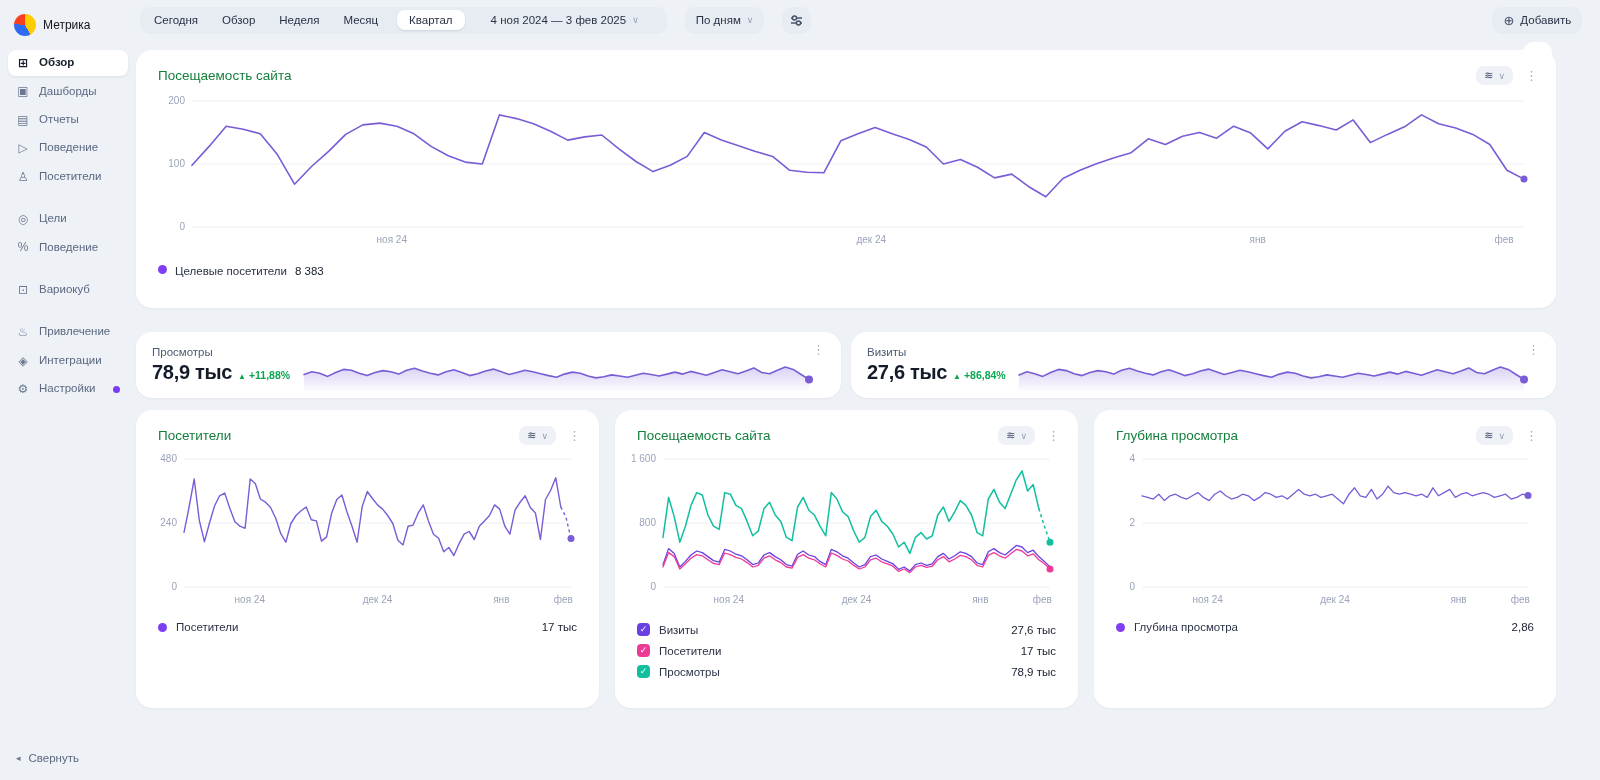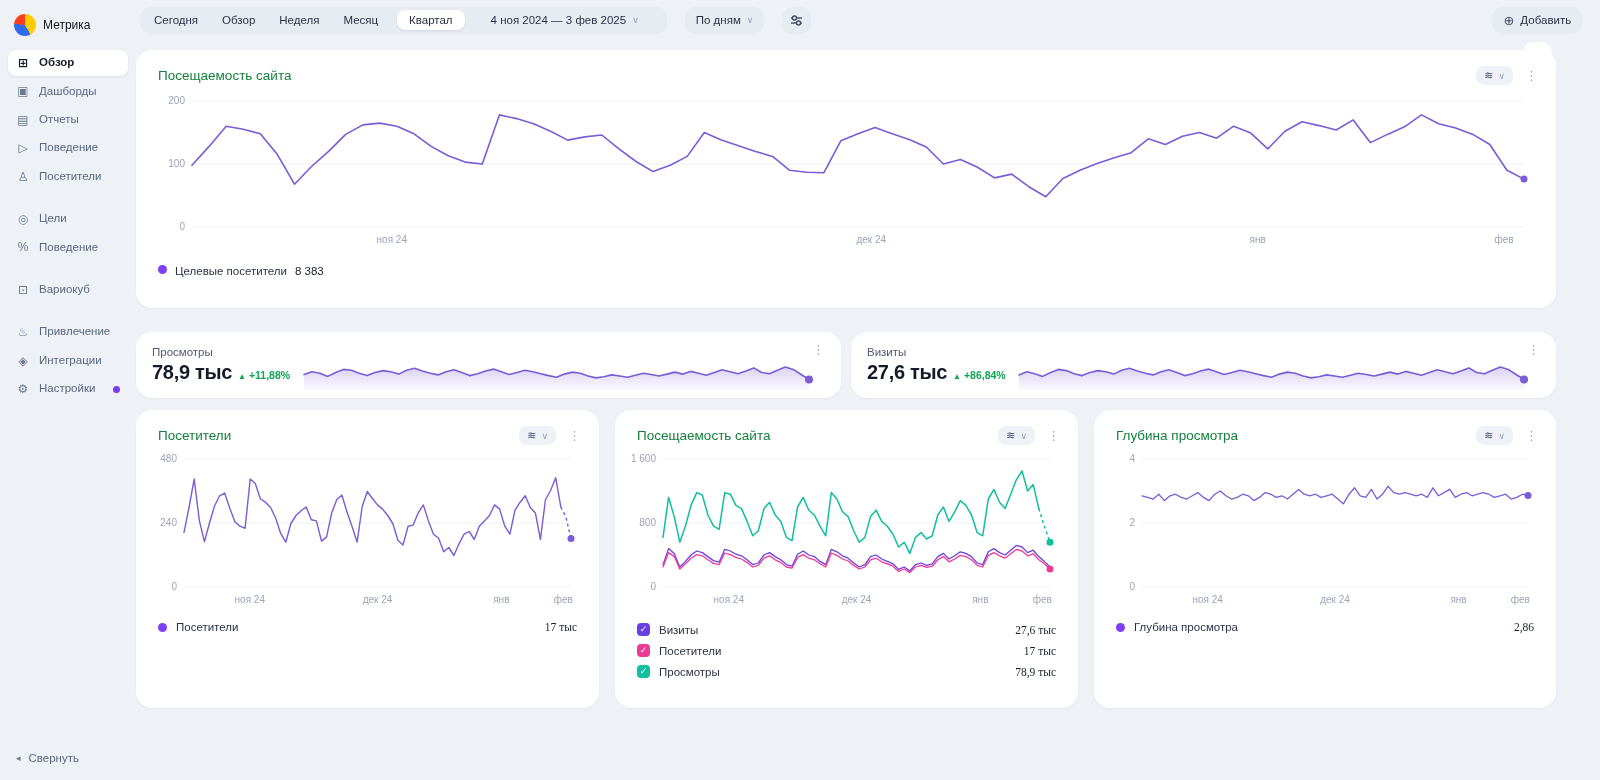--- a/index.html
+++ b/index.html
@@ -63,21 +63,21 @@
   .spark-value { font-size:20px; font-weight:bold; color:#141b29; letter-spacing:-0.3px; }
   .spark-delta { font-size:10.5px; color:#0ba64f; font-weight:bold; }
   .spark-delta .tri { font-size:8px; }
   .spark-chart { flex:1; height:38px; align-self:flex-end; margin:0 6px 6px 10px; }
   .spark-kebab { position:absolute; top:10px; right:12px; }
 
   .bottom-row { display:flex; gap:16px; margin-top:12px; }
   .bottom-card { flex:1; height:298px; }
   .bottom-chart { height:160px; margin:6px 14px 0 10px; }
   .b-legend { padding:10px 22px 0 22px; display:flex; align-items:center; font-size:11.5px; color:#2a3245; }
-  .b-legend .lv { margin-left:auto; color:#171e2c;font-family:Liberation Serif, serif; }
+  .b-legend .lv { margin-left:auto; color:#171e2c; }
   .b-legend .dot { margin-right:9px; }
   .chk { width:13px; height:13px; border-radius:4px; margin-right:9px; flex:0 0 13px; display:flex; align-items:center; justify-content:center; color:#fff; font-size:9px; line-height:1; }
   .traffic-legend .b-legend { padding-top:0; height:21px; }
   .traffic-legend { padding-top:8px; }
 </style>
 </head>
 <body>
 
 <div class="app">
 

